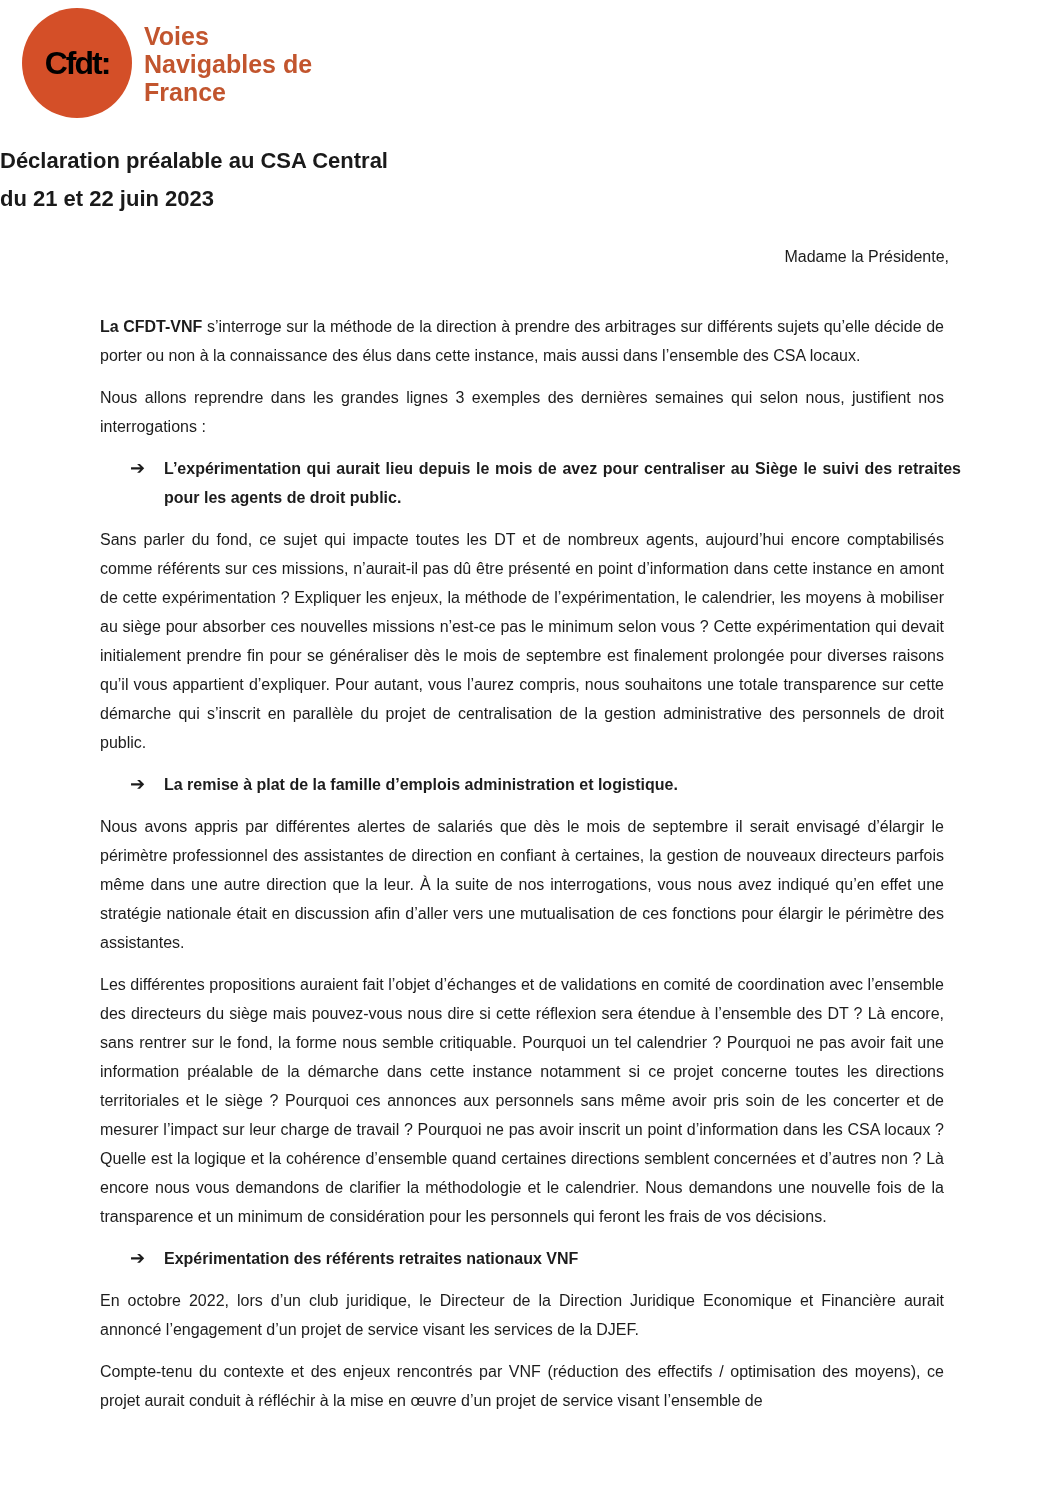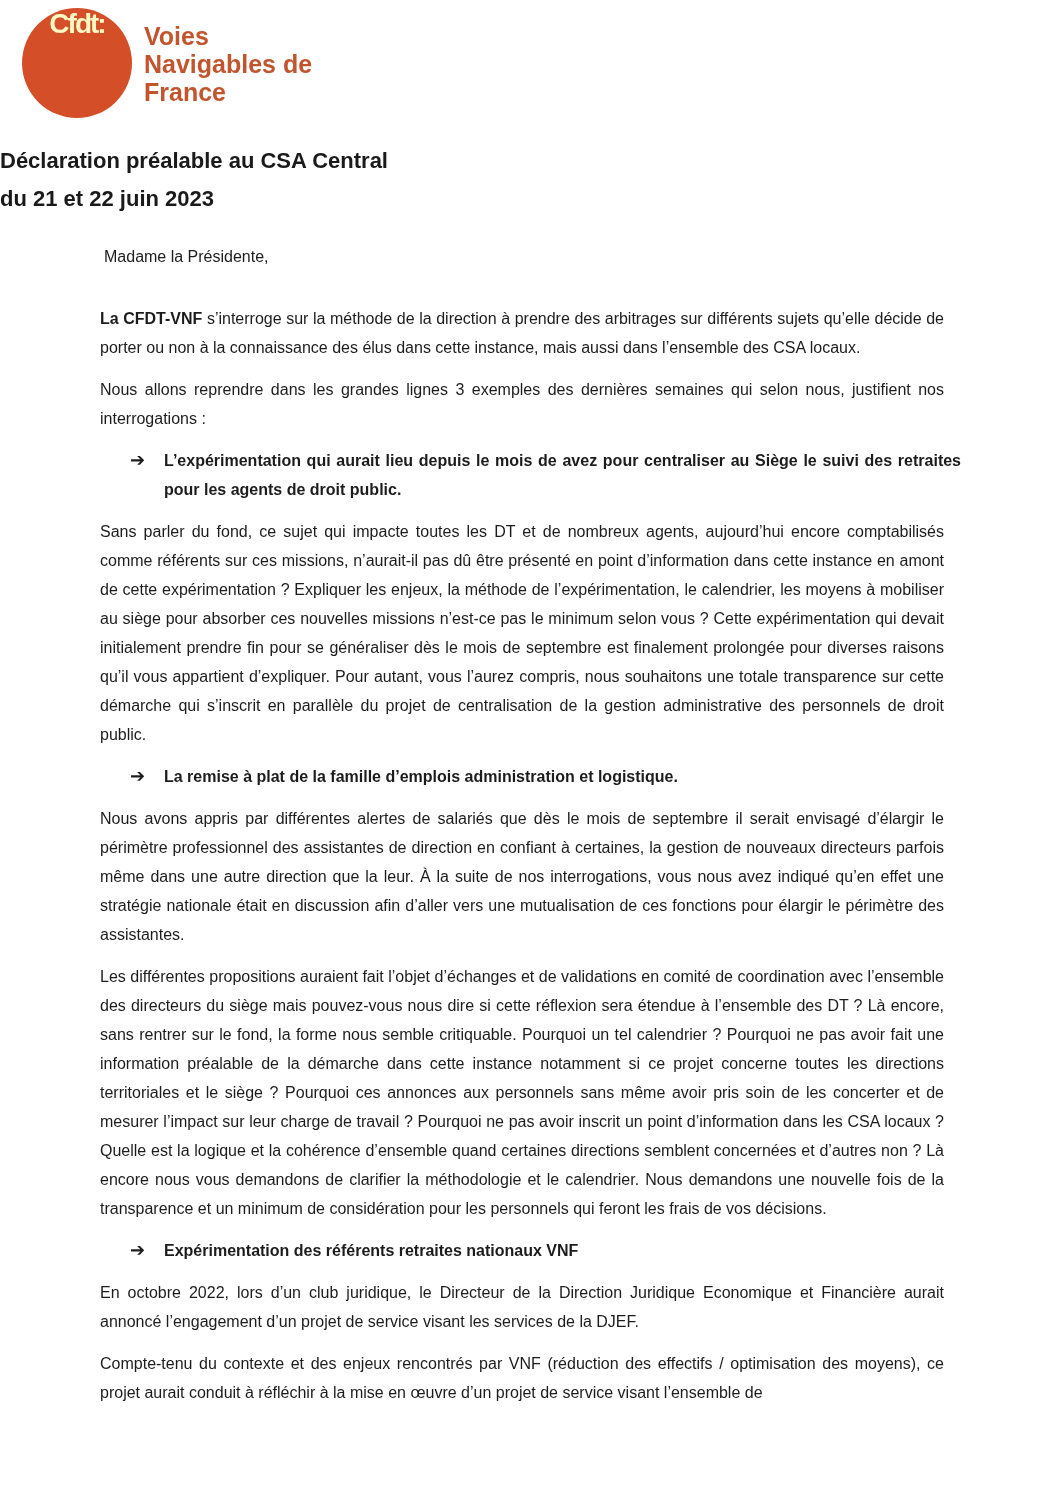--- a/index.html
+++ b/index.html
@@ -22,25 +22,25 @@
     display: flex;
     align-items: flex-start;
     padding: 8px 0 0 22px;
     gap: 12px;
   }
   .logo-circle {
     width: 110px;
     height: 110px;
     border-radius: 50%;
     background: var(--logo-circle-color, #d44f28);
-    color: #fef9c3;
+    color: #000000;
     display: flex;
-    align-items: flex-start;
+    align-items: center;
     justify-content: center;
-    font-size: 28px;
+    font-size: 32px;
     font-weight: 700;
     letter-spacing: -2px;
     flex: 0 0 auto;
   }
   .org-name {
     margin-top: 14px;
     color: var(--logo-text-color, #c2552e);
     font-weight: 700;
     font-size: 25px;
     line-height: 28px;
@@ -55,22 +55,22 @@
     color: #1a1a1a;
   }
   
   .content {
     margin: 24px 98px 0 100px;
     font-size: 16px;
     line-height: 29px;
     text-align: justify;
   }
   .salutation p {
-    margin: 4px;
-    text-align: left;
+    margin: 12px;
+    text-align: right;
   }
   .content p.para {
     margin: 0 17px 13px 0;
   }
   .spacer-line {
     height: 29px;
   }
   .bullet {
     display: flex;
     margin: 0 0 13px 30px;

